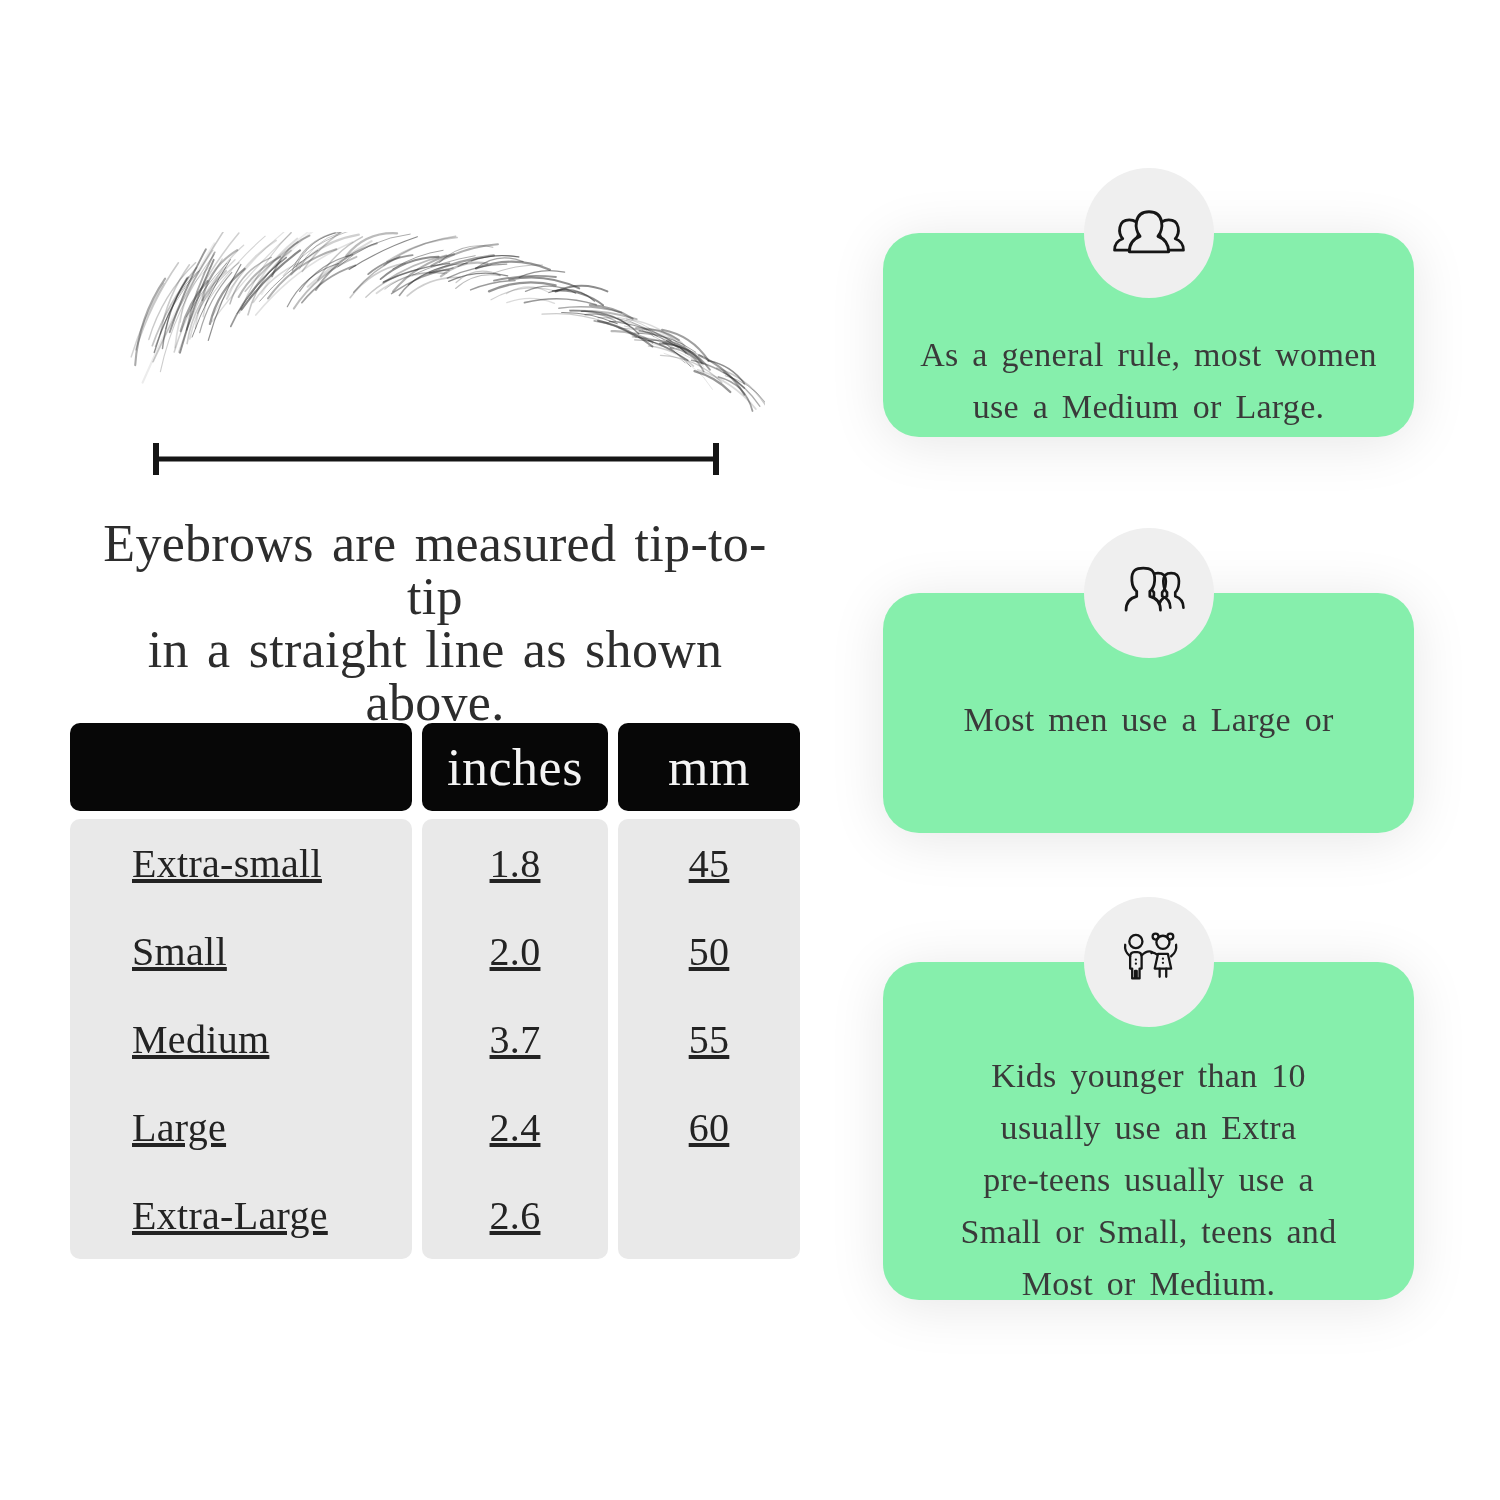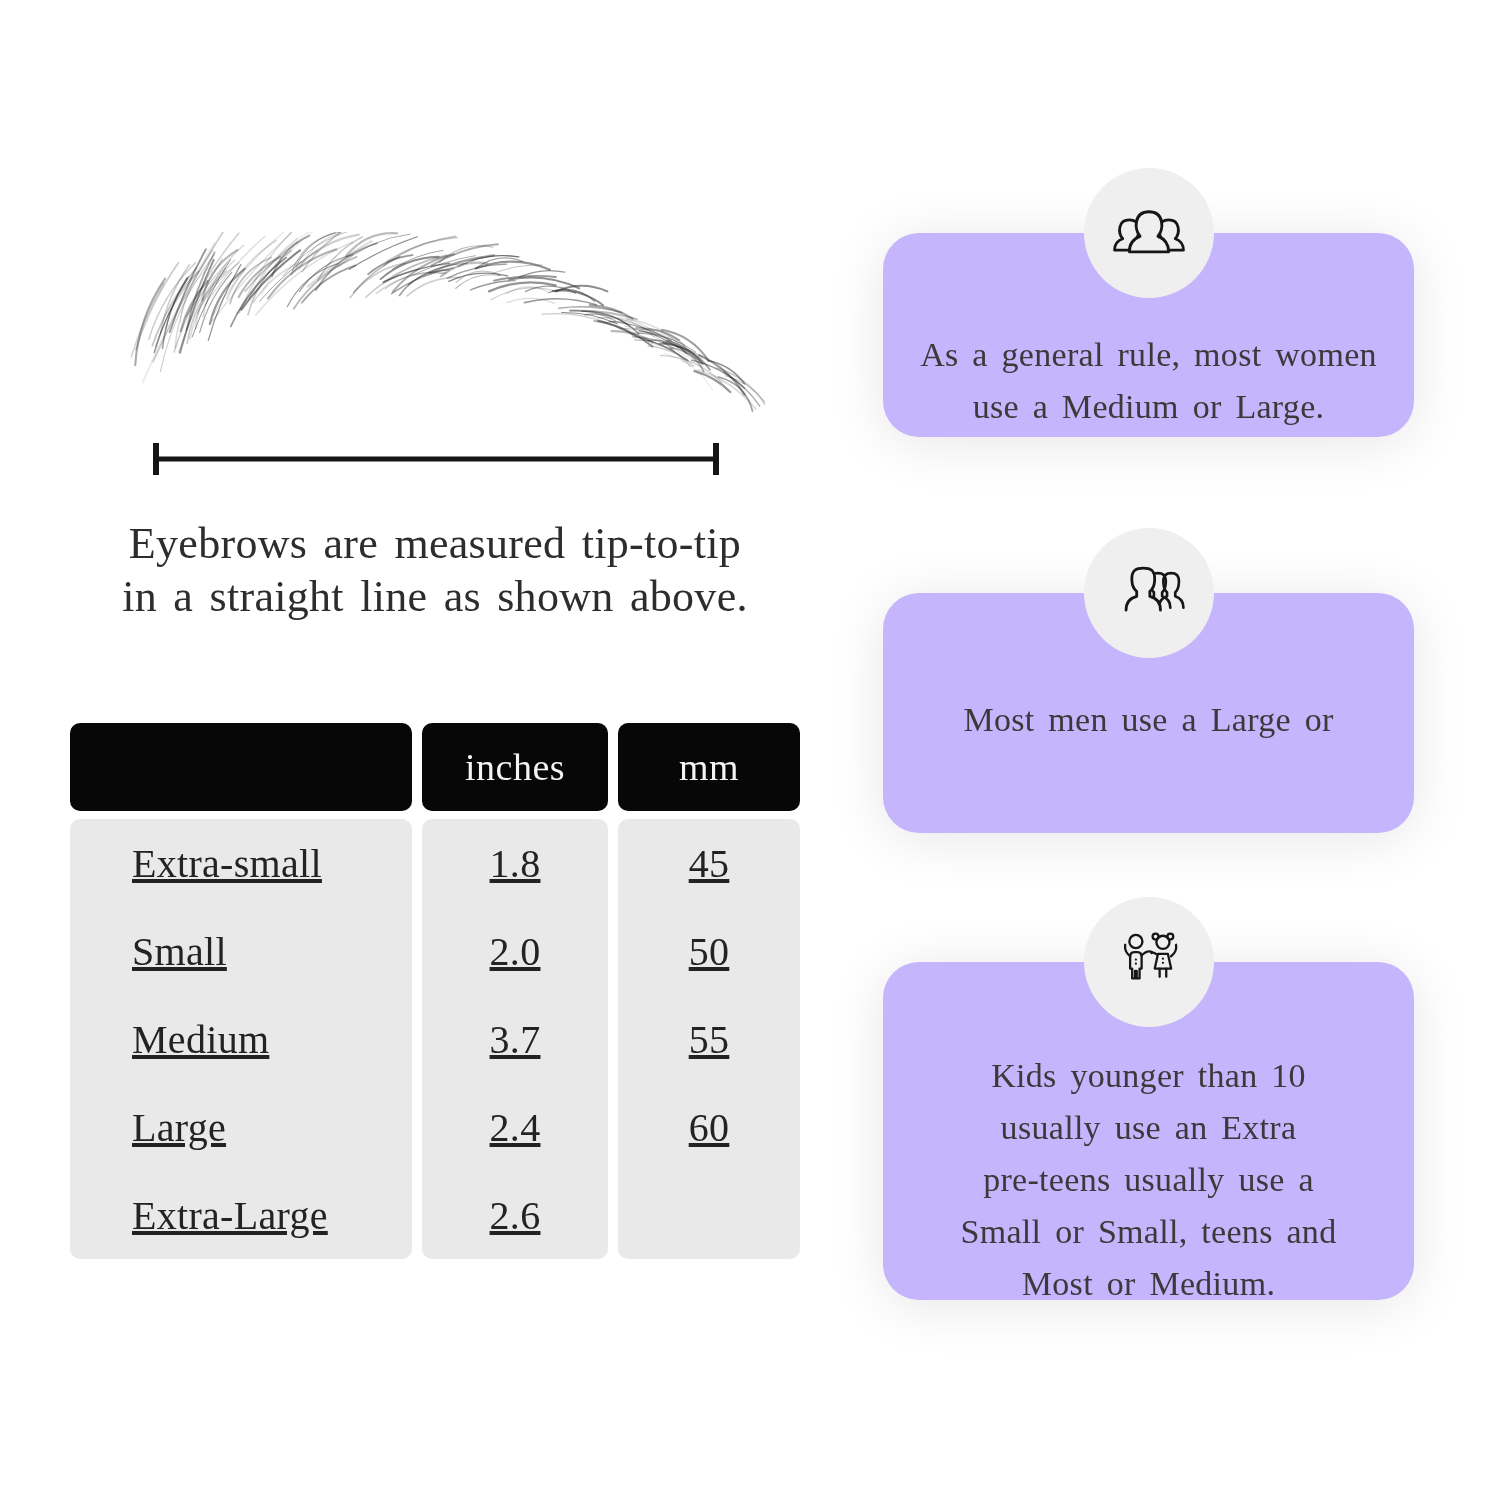--- a/index.html
+++ b/index.html
@@ -5,39 +5,39 @@
   html,body{margin:0;padding:0;background:#ffffff;}
   .canvas{
     position:relative;width:1500px;height:1500px;background:#ffffff;overflow:hidden;
     font-family:"Liberation Serif","DejaVu Serif",serif;color:#2d2d2d;
   }
   
   .brow-svg{position:absolute;left:105px;top:232px;width:660px;height:218px;}
   .measure-svg{position:absolute;left:148px;top:440px;width:576px;height:38px;}
   .caption{
     position:absolute;left:90px;top:517px;width:690px;text-align:center;
-    font-size:44px;line-height:53px;color:#2d2d2d;word-spacing:5px;letter-spacing:0.3px;
+    font-size:52px;line-height:53px;color:#2d2d2d;word-spacing:5px;letter-spacing:0.3px;
   }
   
   .size-table{position:absolute;left:70px;top:723px;width:730px;}
   .thead,.tbody{display:grid;grid-template-columns:342px 186px 182px;column-gap:10px;}
   .th{
     height:88px;background:#070707;border-radius:10px;color:#f4f4f4;
-    display:flex;align-items:center;justify-content:center;font-size:38px;letter-spacing:0.5px;
+    display:flex;align-items:center;justify-content:center;font-size:52px;letter-spacing:0.5px;
   }
   .tbody{margin-top:8px;}
   .tcol{background:#e9e9e9;border-radius:10px;height:440px;display:flex;flex-direction:column;}
   .tcell{
     height:88px;display:flex;align-items:center;font-size:40px;color:#232323;letter-spacing:0.3px;text-decoration:underline;
   }
   .tcol.labels .tcell{justify-content:flex-start;padding-left:62px;}
   .tcol.nums .tcell{justify-content:center;}
   
   .card{
-    position:absolute;left:883px;width:531px;background:#c4b5fd;border-radius:36px;
+    position:absolute;left:883px;width:531px;background:#86efac;border-radius:36px;
     box-shadow:0 6px 55px rgba(0,0,0,0.10);
   }
   .card-1{top:233px;height:204px;}
   .card-2{top:593px;height:240px;}
   .card-3{top:962px;height:338px;}
   .badge{
     position:absolute;left:50%;top:0;transform:translate(-50%,-50%);
     width:130px;height:130px;border-radius:50%;background:#efefef;
     display:flex;align-items:center;justify-content:center;
   }

